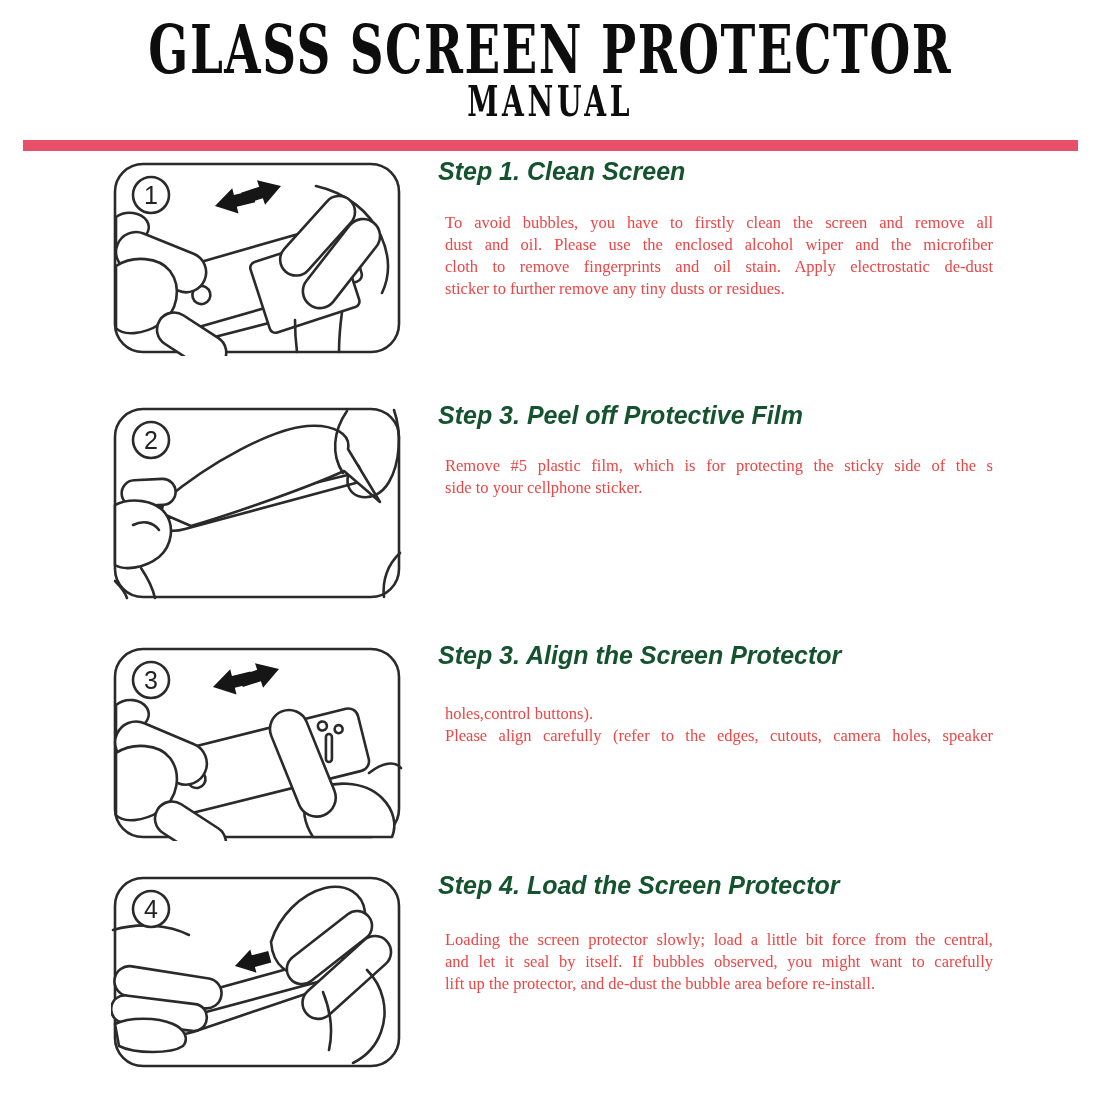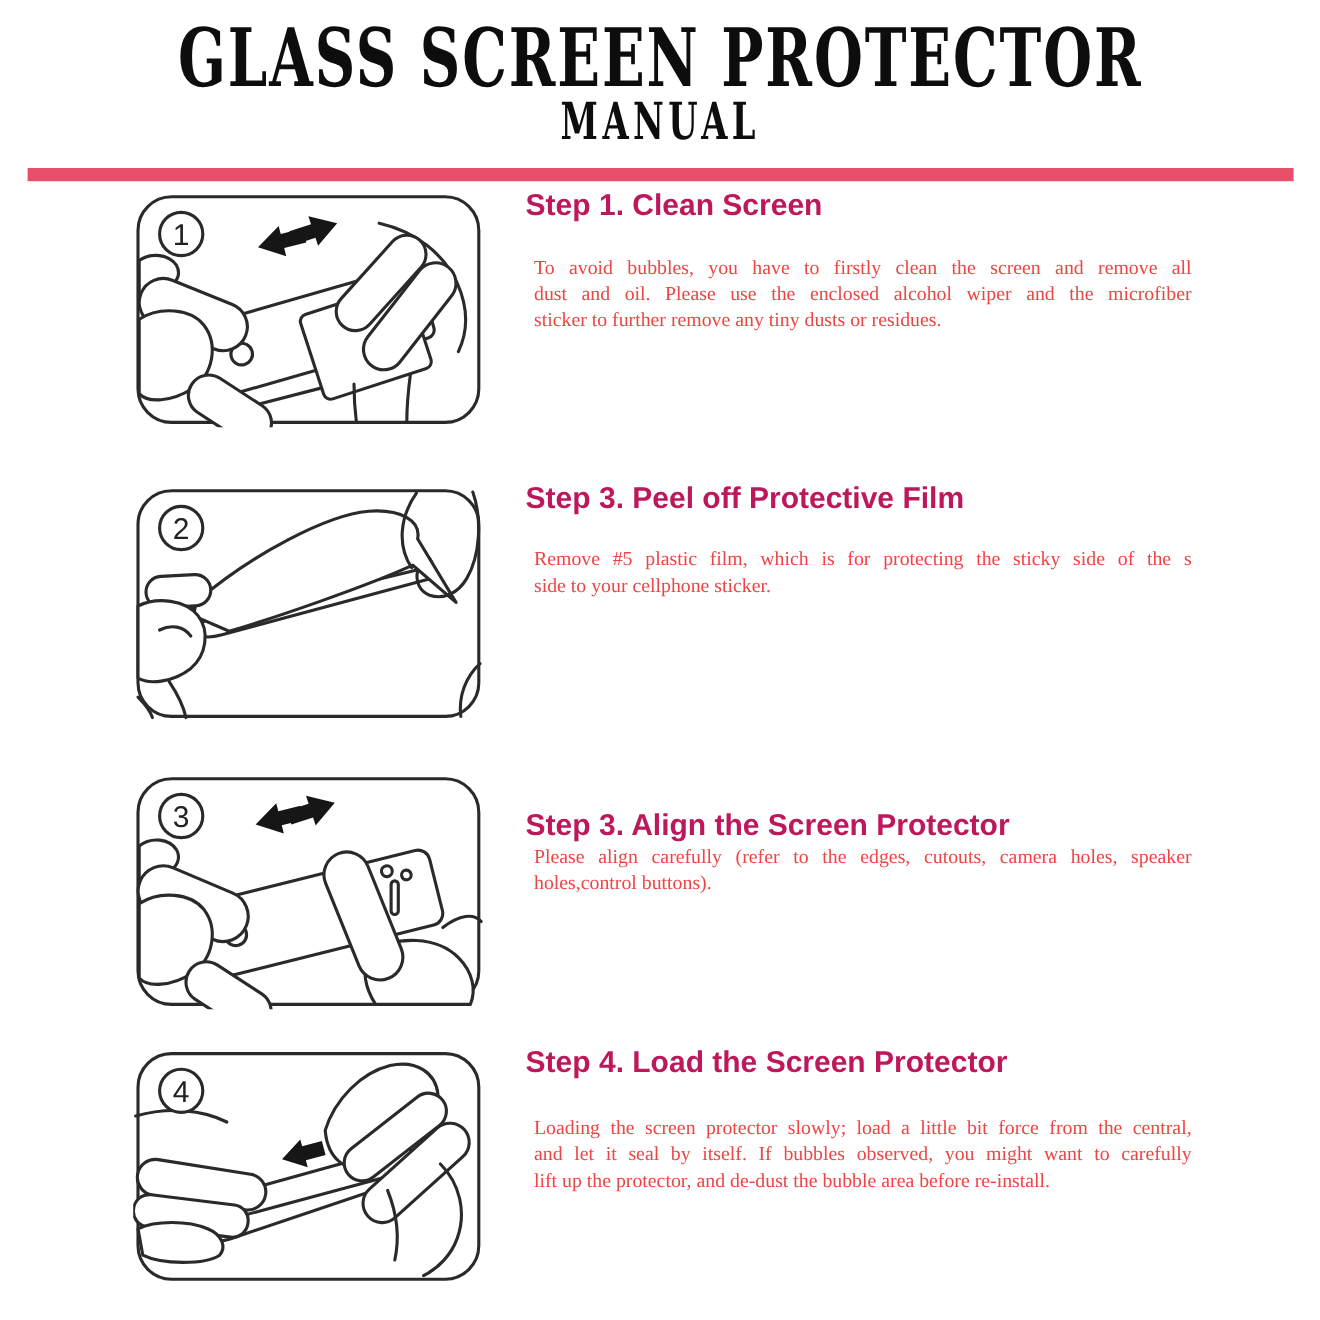--- a/index.html
+++ b/index.html
@@ -8,22 +8,22 @@
   .title{position:absolute;left:0;width:1100px;text-align:center;color:#0d0d0d;
          font-family:"DejaVu Serif",serif;font-weight:bold;white-space:nowrap;line-height:1;}
   .t1{top:16px;font-size:60px;}
   .t2{top:80px;font-size:38px;}
   .sq1{display:inline-block;transform:scale(0.78,1.12);transform-origin:center top;letter-spacing:2px;}
   .sq2{display:inline-block;transform:scale(0.74,1.12);transform-origin:center top;letter-spacing:5px;}
   .divider{position:absolute;left:23px;top:140px;width:1055px;height:11px;background:#e8506a;}
   .illus{position:absolute;left:111px;width:292px;height:196px;}
   .i1{top:160px;}  .i2{top:405px;}  .i3{top:645px;}  .i4{top:874px;}
   .step-heading{position:absolute;left:438px;margin:0;line-height:1.05;
-        font-family:"Liberation Sans",sans-serif;font-weight:700;font-size:25px;color:#be185d;}
-  .h1{top:158px;} .h2{top:402px;} .h3{top:642px;margin-top:33px;} .h4{top:872px;text-align:right;}
+        font-family:"Liberation Sans",sans-serif;font-weight:700;font-size:25px;color:#14532d;font-style:italic;}
+  .h1{top:158px;} .h2{top:402px;} .h3{top:642px;} .h4{top:872px;text-align:right;}
   .step-body{position:absolute;left:445px;width:548px;font-size:16.5px;line-height:22px;color:#ef4444;}
   .b1{top:212px;} .b2{top:455px;} .b3{top:703px;} .b4{top:929px;}
   .bl{text-align:justify;text-align-last:justify;}
   .bl.last{text-align-last:left;}
   
   .ln{fill:#ffffff;stroke:#2a2a2a;stroke-width:2.6;stroke-linejoin:round;stroke-linecap:round;}
   .open{fill:none;stroke:#2a2a2a;stroke-width:2.6;stroke-linejoin:round;stroke-linecap:round;}
   .solid{fill:#161616;stroke:none;}
   .num{font-family:"Liberation Sans",sans-serif;font-size:25px;fill:#222;text-anchor:middle;}
 </style>
@@ -80,20 +80,21 @@
       </g>
       <g>
         <circle class="ln" cx="40" cy="35" r="18" stroke-width="2.2"></circle>
         <text class="num" x="40" y="44">1</text>
       </g>
     </svg>
     <h2 class="step-heading h1">Step 1. Clean Screen</h2>
     <div class="step-body b1">
       <div class="bl">To avoid bubbles, you have to firstly clean the screen and remove all</div>
       <div class="bl">dust and oil. Please use the enclosed alcohol wiper and the microfiber</div>
+      <div class="bl">cloth to remove fingerprints and oil stain. Apply electrostatic de-dust</div>
       <div class="bl last">sticker to further remove any tiny dusts or residues.</div>
     </div>
   </section>
 
   <section>
     <svg class="illus i2" viewBox="0 0 292 196">
       <rect class="ln" x="4" y="4" width="284" height="188" rx="28"></rect>
       <g>
         <path class="ln" d="M46,102 L232,57 Q246,55 249,64 L252,76 L74,124 Q52,130 49,116 Z"></path>
         <path class="open" d="M50,115 L245,68"></path>
@@ -162,22 +163,22 @@
       <g transform="translate(168,24) rotate(-18)">
         <path class="solid" d="M0,0 L-21,-13 L-21,-6 L-40,-6 L-40,6 L-21,6 L-21,13 Z"></path>
       </g>
       <g>
         <circle class="ln" cx="40" cy="35" r="18" stroke-width="2.2"></circle>
         <text class="num" x="40" y="44">3</text>
       </g>
     </svg>
     <h2 class="step-heading h3">Step 3. Align the Screen Protector</h2>
     <div class="step-body b3">
+      <div class="bl last">holes,control buttons).</div>
       <div class="bl">Please align carefully (refer to the edges, cutouts, camera holes, speaker</div>
-      <div class="bl last">holes,control buttons).</div>
     </div>
   </section>
 
   <section>
     <svg class="illus i4" viewBox="0 0 292 196">
       <rect class="ln" x="4" y="4" width="284" height="188" rx="28"></rect>
       <g>
         <path class="ln" d="M42,132 L216,84 Q233,80 239,91 L245,103 L82,158 Q60,165 54,151 Z"></path>
         <path class="open" d="M54,149 L240,99"></path>
       </g>

